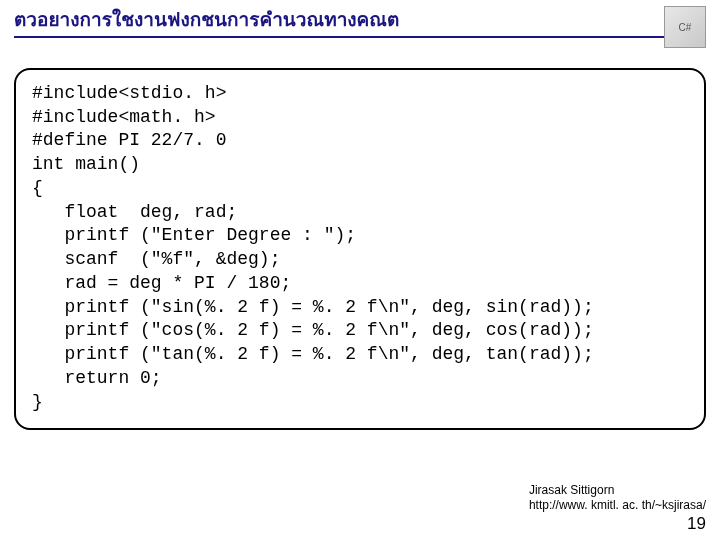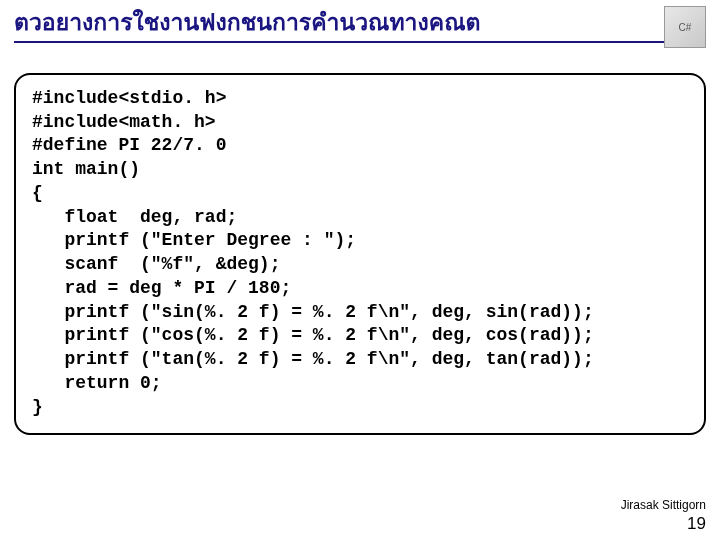--- a/index.html
+++ b/index.html
@@ -11,21 +11,21 @@
     position: relative;
     overflow: hidden;
   }
   .wrap {
     width: 100%;
     height: 100%;
     position: relative;
     padding: 8px 14px;
   }
   .title {
-    font-size: 23px;
+    font-size: 19px;
     font-weight: bold;
     color: #1a1580;
     line-height: 1.25;
     padding-right: 60px;
   }
   .sep {
     border: none;
     border-top: 2.5px solid #1a1580;
     margin-top: 4px;
   }
@@ -52,21 +52,21 @@
     font-size: 10px;
     color: #555;
   }
   .code-box {
     margin-top: 30px;
     border: 2px solid #000;
     border-radius: 16px;
     padding: 12px 16px 14px 16px;
     font-family: "Courier New", monospace;
     font-size: 18px;
-    font-weight: bold;
+    font-weight: normal;
     line-height: 1.32;
     white-space: pre;
     color: #000;
   }
   .footer {
     position: absolute;
     bottom: 6px;
     left: 14px;
     right: 14px;
     display: flex;
@@ -104,18 +104,19 @@
    rad = deg * PI / 180;
    printf ("sin(%. 2 f) = %. 2 f\n", deg, sin(rad));
    printf ("cos(%. 2 f) = %. 2 f\n", deg, cos(rad));
    printf ("tan(%. 2 f) = %. 2 f\n", deg, tan(rad));
    return 0;
 }</div>
 
   <div class="footer">
     <div class="footer-left">
       <span>Jirasak Sittigorn</span><br>
+      <span>http://www. kmitl. ac. th/~ksjirasa/</span>
     </div>
     <div class="footer-right">
       <span class="slideno">19</span><br>
     </div>
   </div>
 </div>
 
 </body></html>

